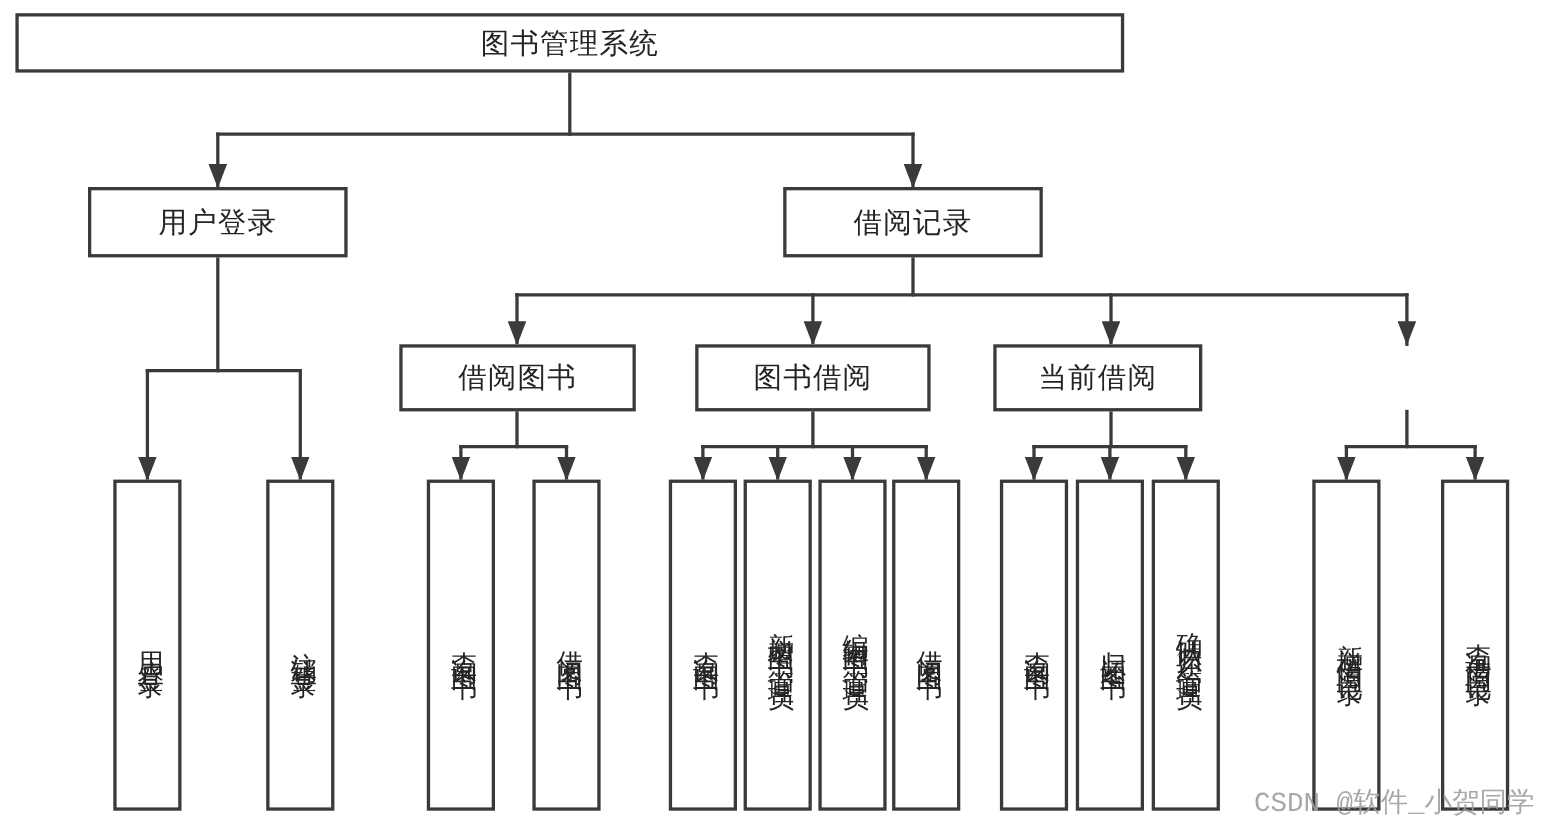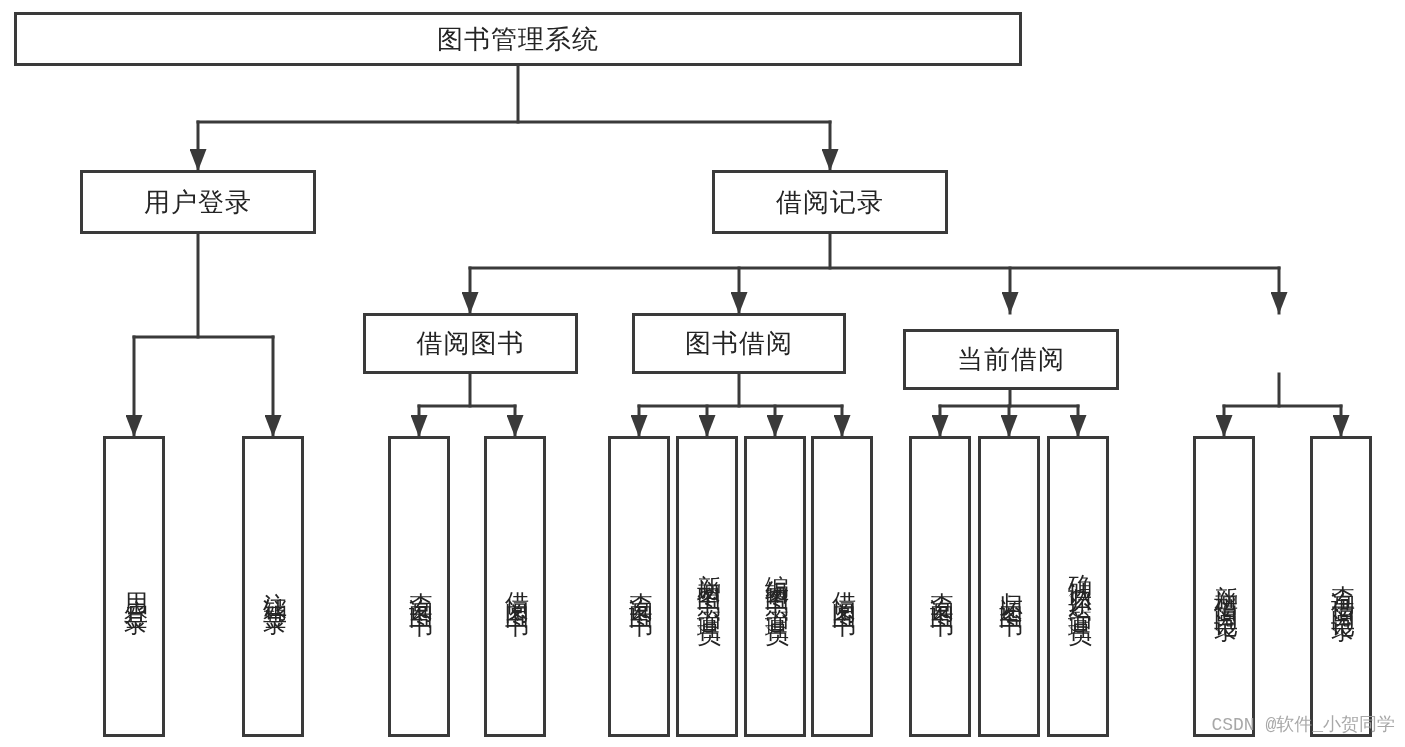--- a/index.html
+++ b/index.html
@@ -45,21 +45,21 @@
     writing-mode: vertical-rl;
     text-orientation: mixed;
     font-size: 24px;
     letter-spacing: 7px;
     line-height: 1;
   }
   .watermark {
     position: absolute;
     top: 712px;
     right: 10px;
-    font-size: 18px;
+    font-size: 25px;
     color: var(--watermark);
     opacity: 0.9;
     white-space: nowrap;
     z-index: 5;
   }
 </style>
 </head>
 <body>
 
 <div class="canvas">
@@ -136,21 +136,21 @@
   <div class="node h" style="left:712px; top:170px; width:236px; height:64px;">
     <span>借阅记录</span>
   </div>
 
   <div class="node h" style="left:363px; top:313px; width:215px; height:61px;">
     <span>借阅图书</span>
   </div>
   <div class="node h" style="left:632px; top:313px; width:214px; height:61px;align-items:center;">
     <span>图书借阅</span>
   </div>
-  <div class="node h" style="left:903px; top:313px; width:216px; height:61px;margin-top:16px;">
+  <div class="node h" style="left:903px; top:313px; width:190px; height:61px;">
     <span>当前借阅</span>
   </div>
 
   <div class="node v" style="left:103px; top:436px; width:62px; height:301px;">
     <span>用户登录</span>
   </div>
   <div class="node v" style="left:242px; top:436px; width:62px; height:301px;">
     <span>注销登录</span>
   </div>
 

